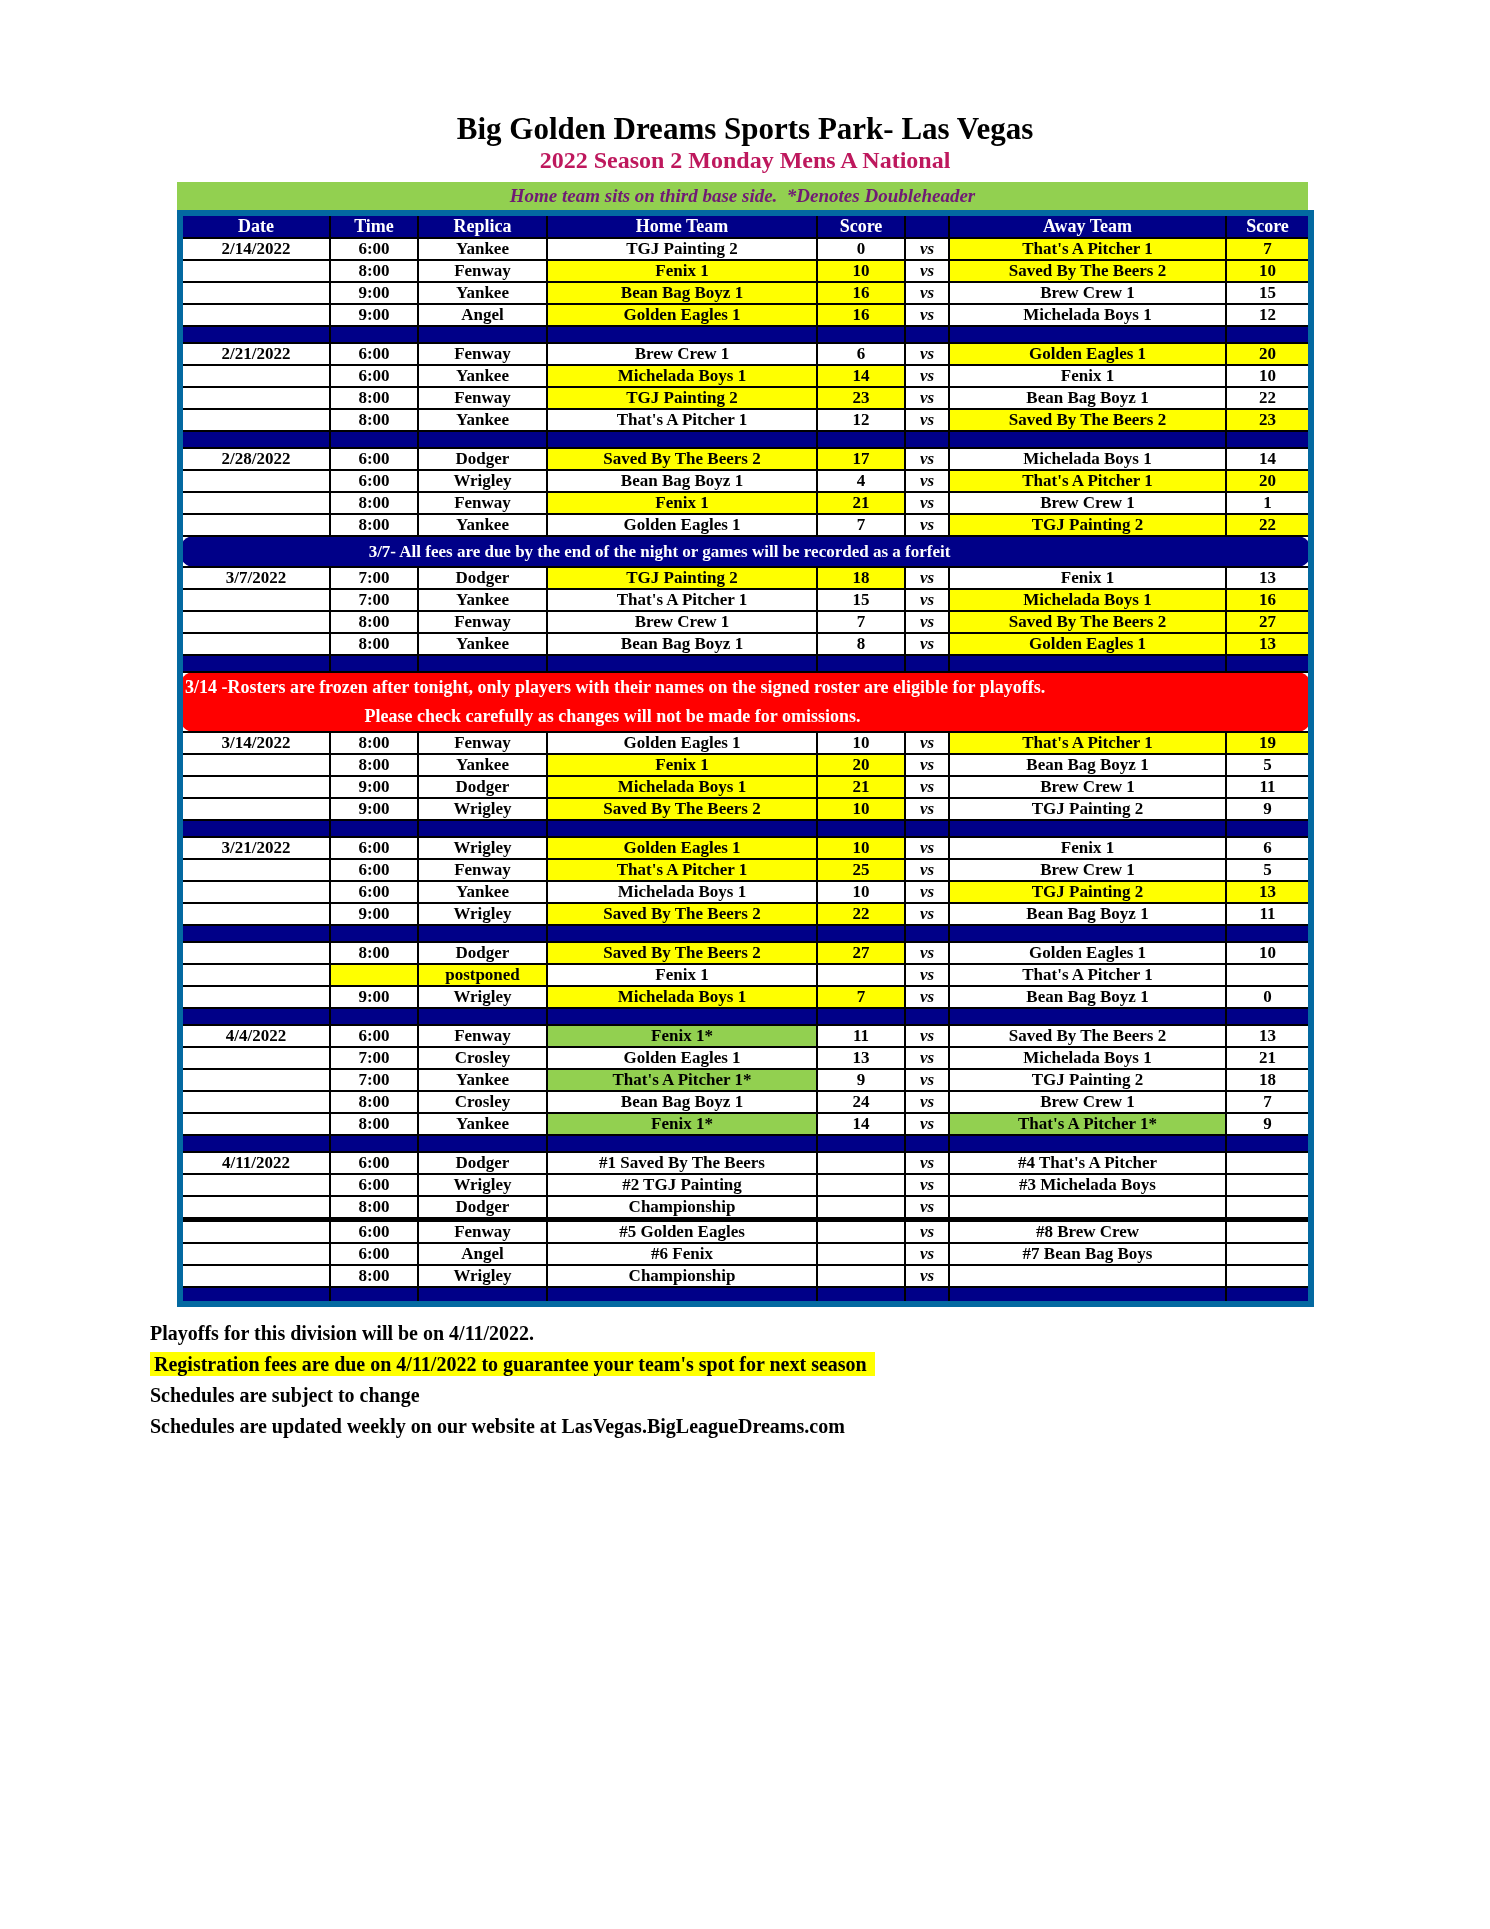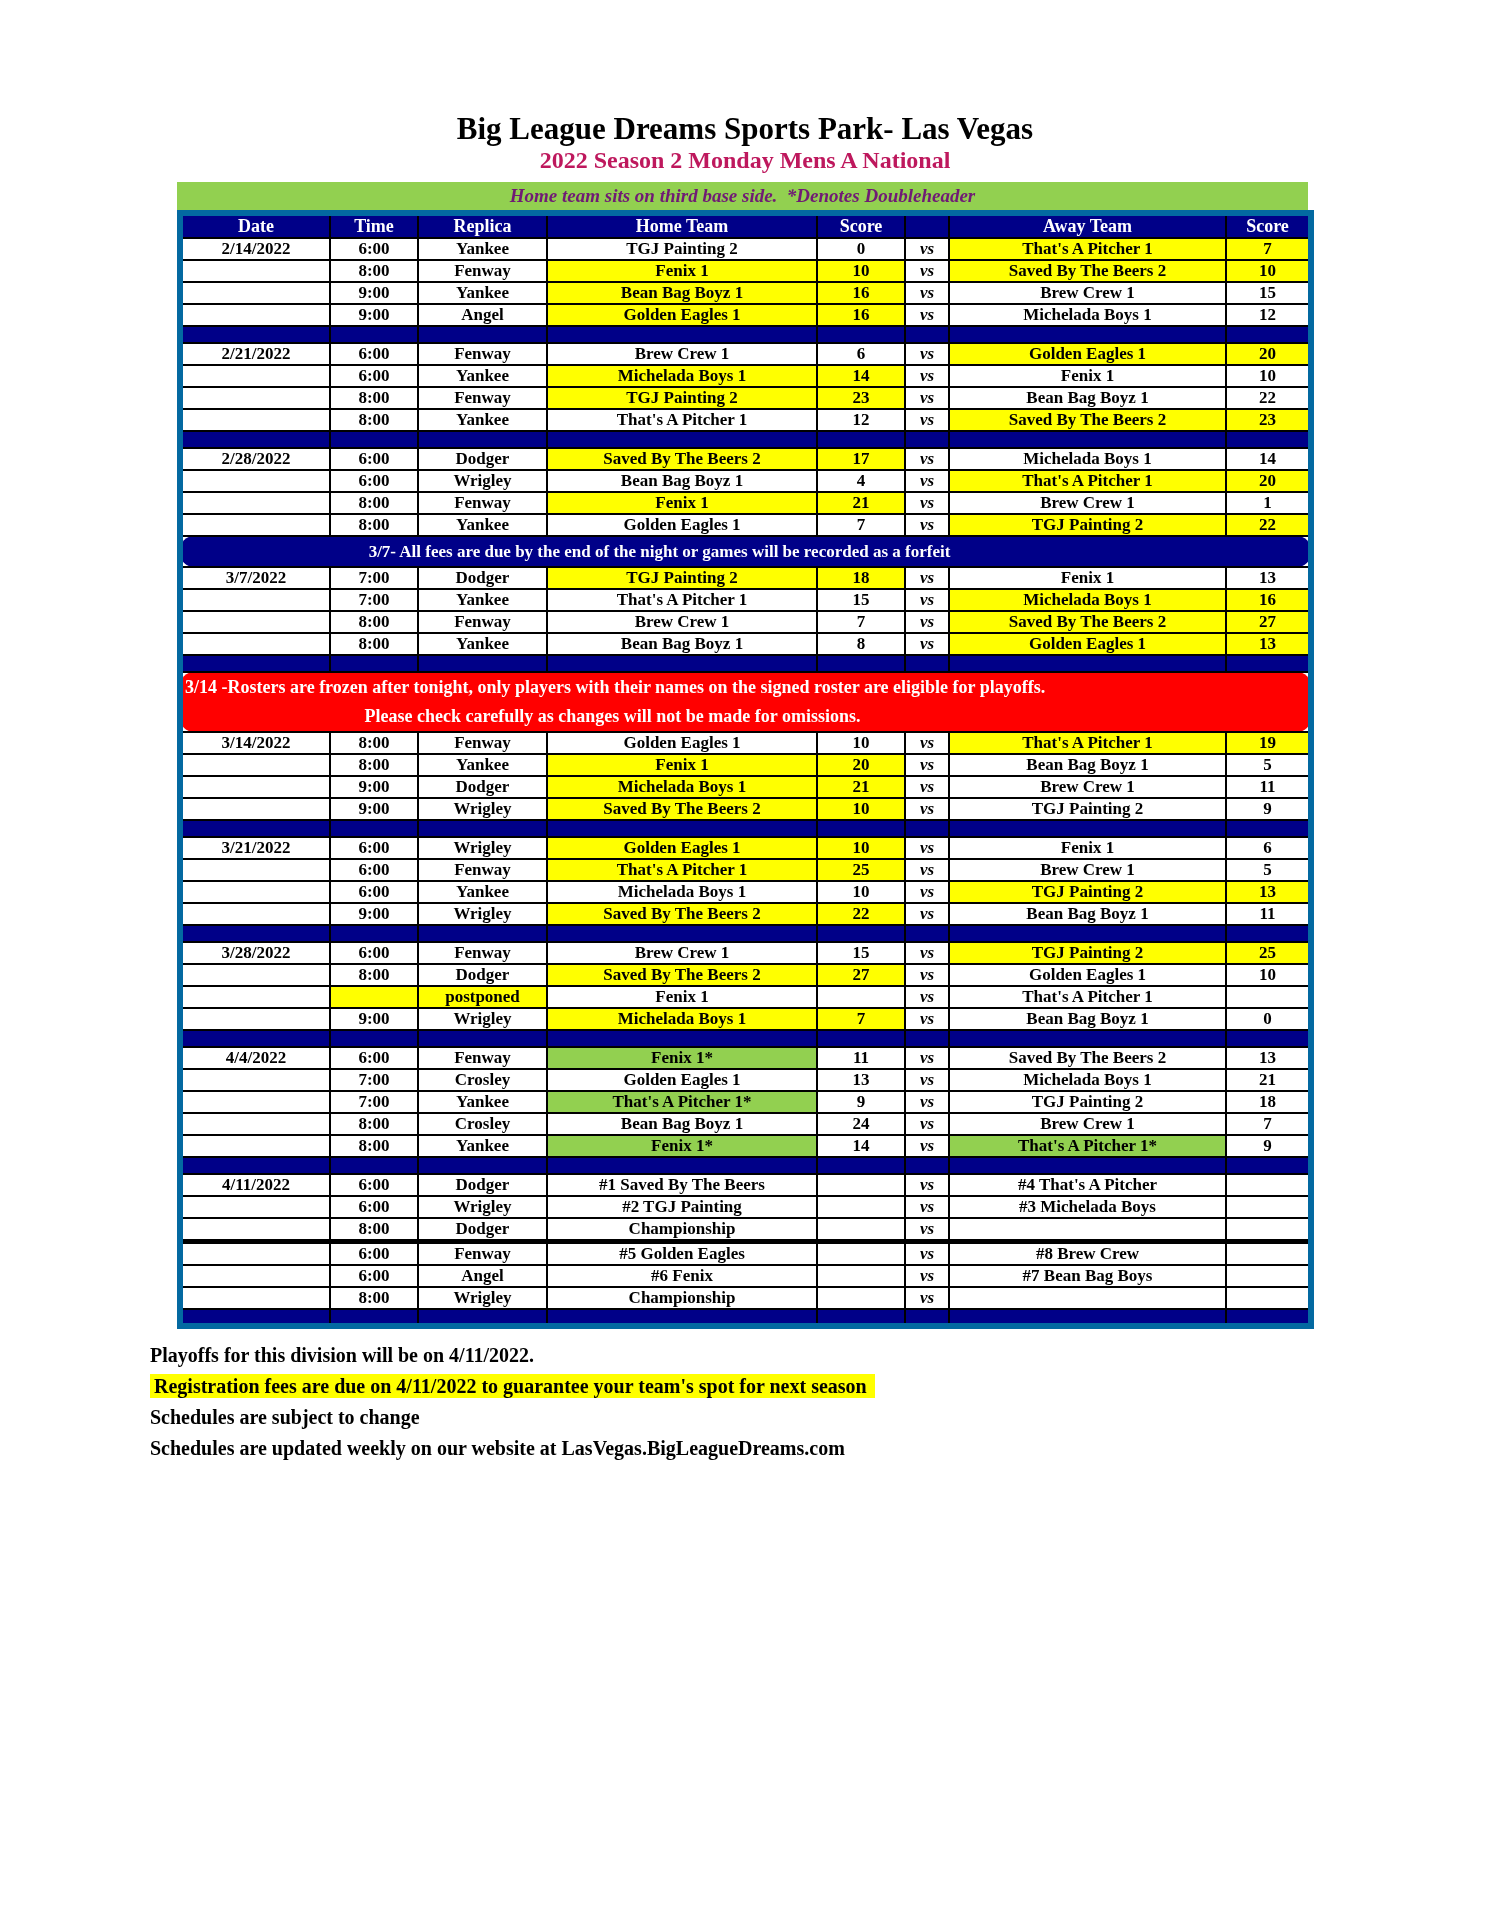--- a/index.html
+++ b/index.html
@@ -25,21 +25,21 @@
   tr.notice td div{line-height:29px;}
   tr.thick td{border-top-width:5px;}
   .footer{margin:14px 0 0 150px;font-weight:bold;font-size:20px;color:#000;}
   .footer>div{margin-bottom:6px;line-height:25px;}
   .footer .hl span{background:#FFFF00;padding:1px 8px 1px 4px;}
 </style>
 </head>
 <body>
 
 <div class="page">
-  <div class="title">Big League Dreams Sports Park- Las Vegas</div>
+  <div class="title">Big Golden Dreams Sports Park- Las Vegas</div>
   <div class="subtitle">2022 Season 2 Monday Mens A National</div>
   <div class="banner">Home team sits on third base side. &nbsp;*Denotes Doubleheader</div>
 
   <table class="sched">
     <colgroup>
       <col style="width:150px">
         <col style="width:88px">
         <col style="width:129px">
         <col style="width:270px">
       <col style="width:88px">
@@ -355,30 +355,20 @@
           <td></td>
           <td></td>
           <td></td>
           <td></td>
           <td></td>
           <td></td>
           <td></td>
           <td></td>
         </tr>
         <tr>
-          <td>3/28/2022</td>
-          <td>6:00</td>
-          <td>Fenway</td>
-          <td>Brew Crew 1</td>
-          <td>15</td>
-          <td class="c-vs">vs</td>
-          <td class="bg-y">TGJ Painting 2</td>
-          <td class="bg-y">25</td>
-        </tr>
-        <tr>
           <td></td>
           <td>8:00</td>
           <td>Dodger</td>
           <td class="bg-y">Saved By The Beers 2</td>
           <td class="bg-y">27</td>
           <td class="c-vs">vs</td>
           <td>Golden Eagles 1</td>
           <td>10</td>
         </tr>
         <tr>

